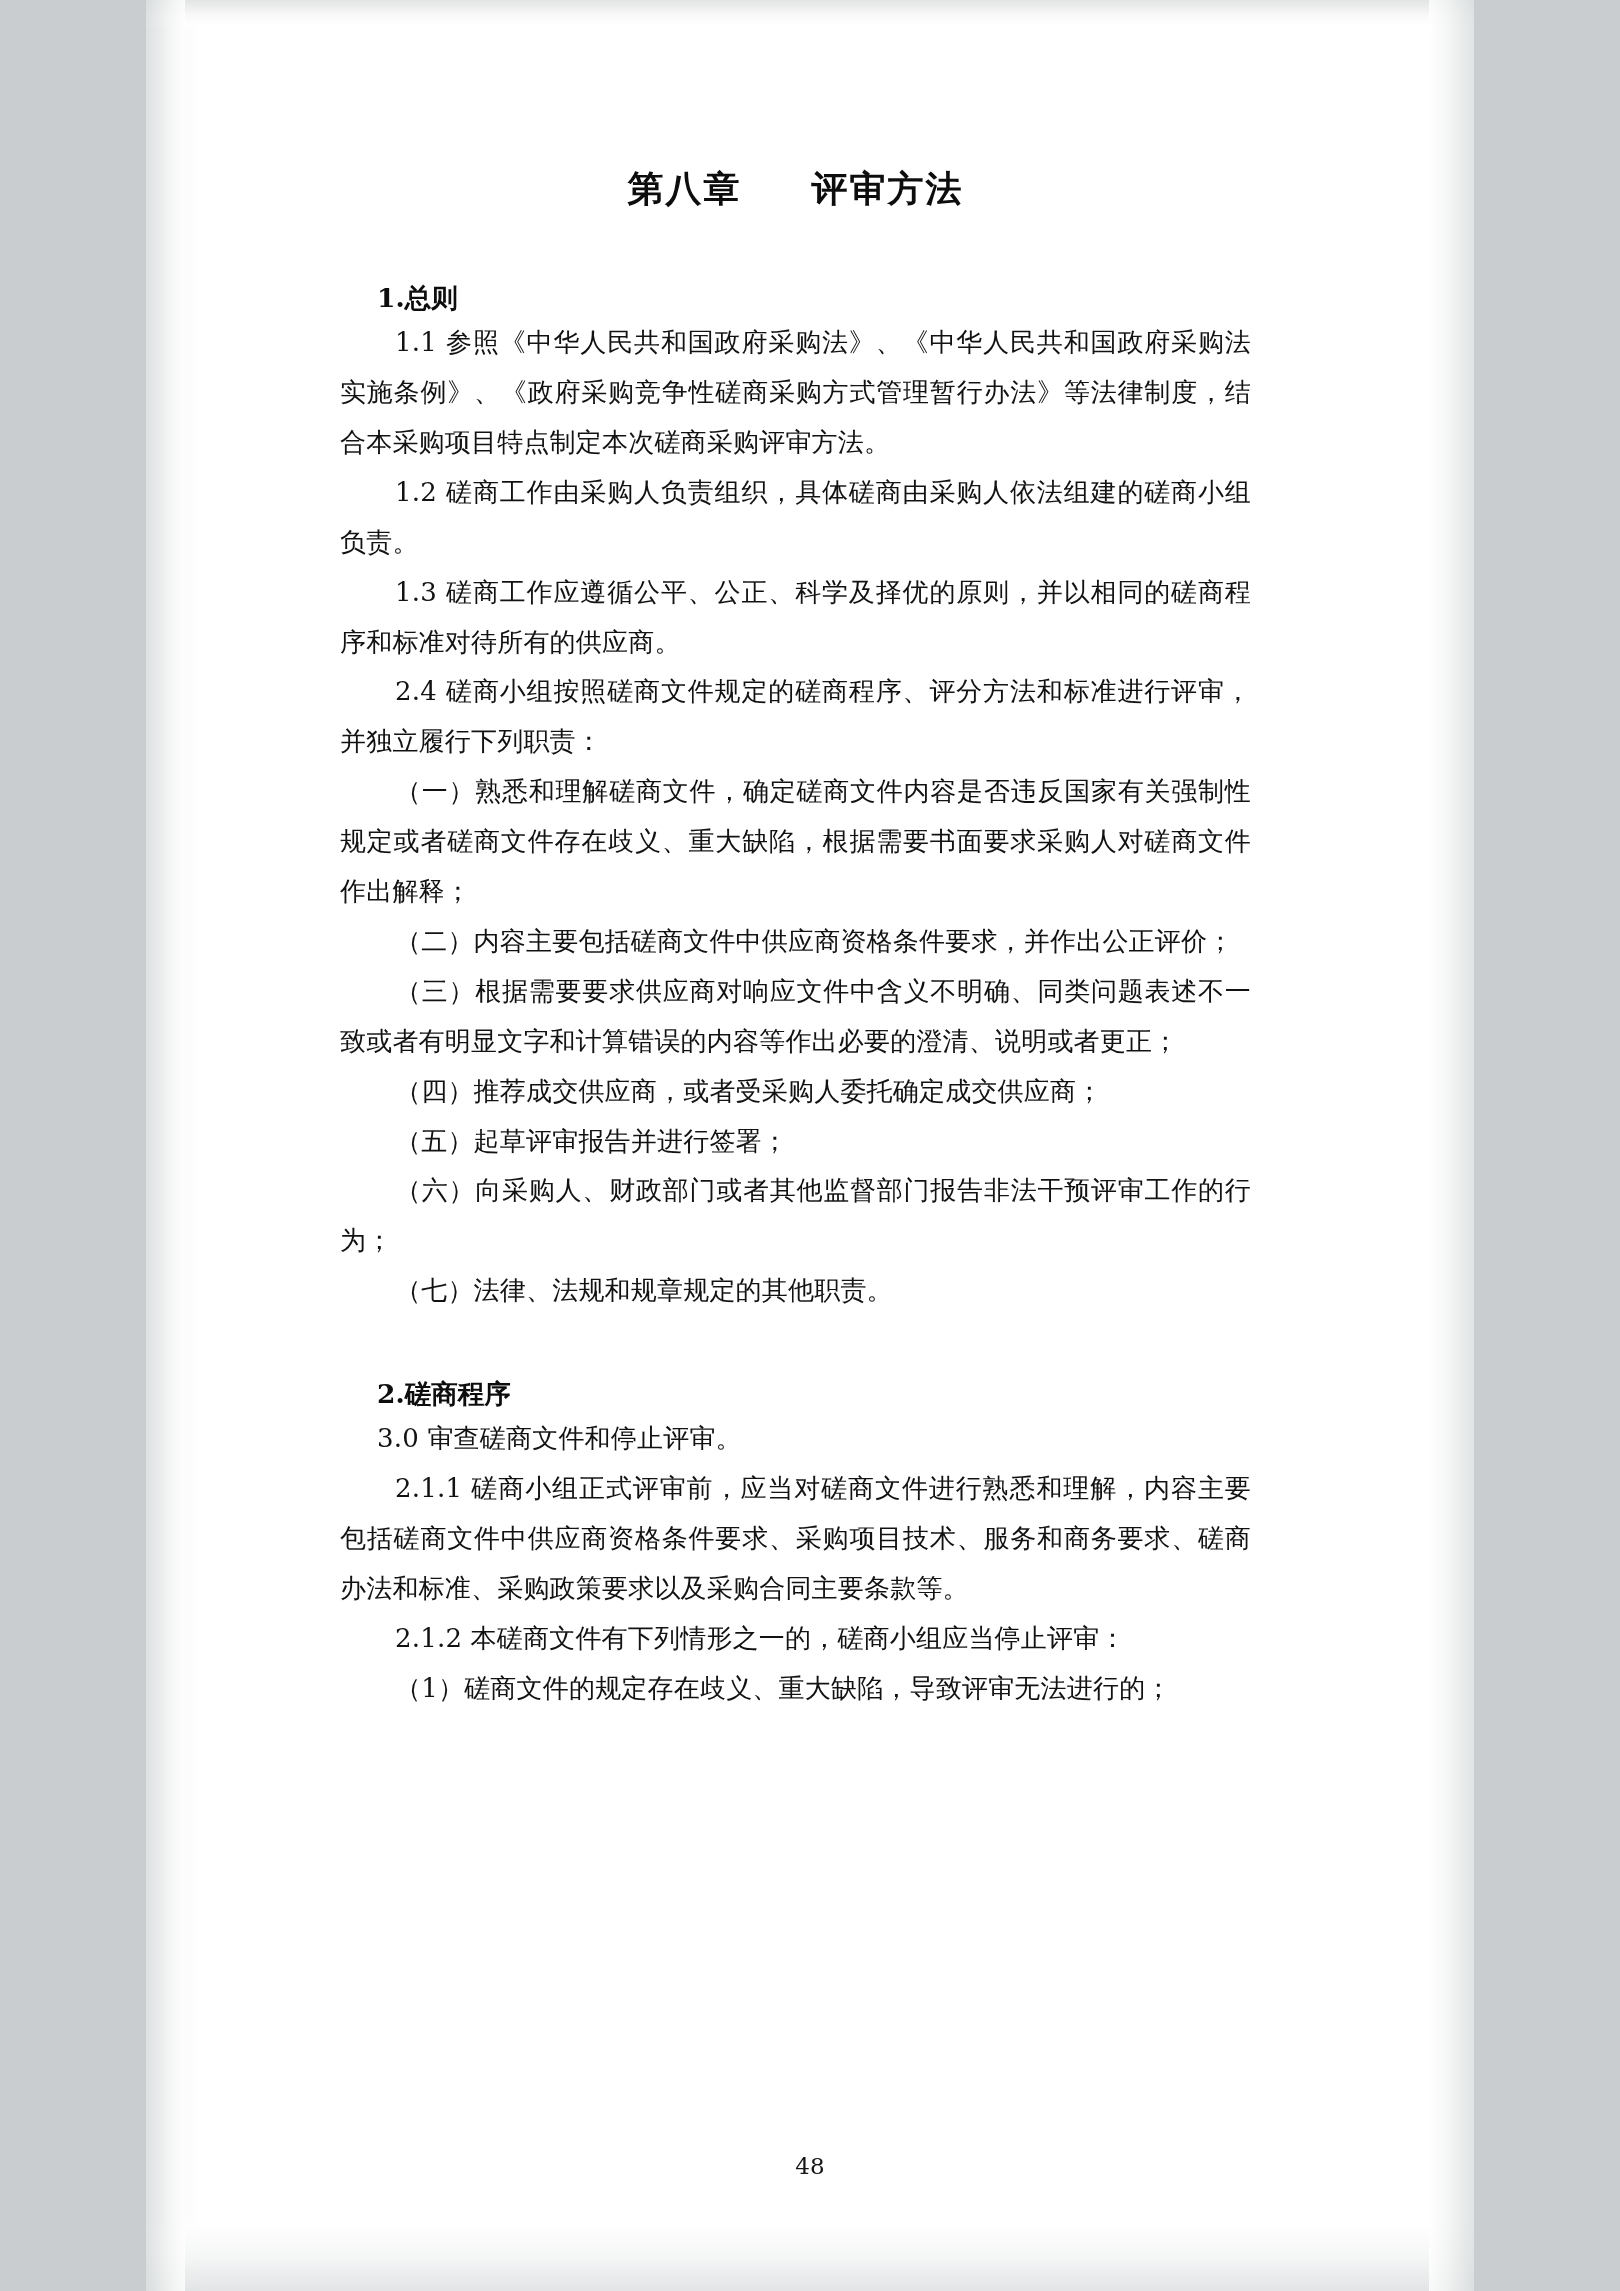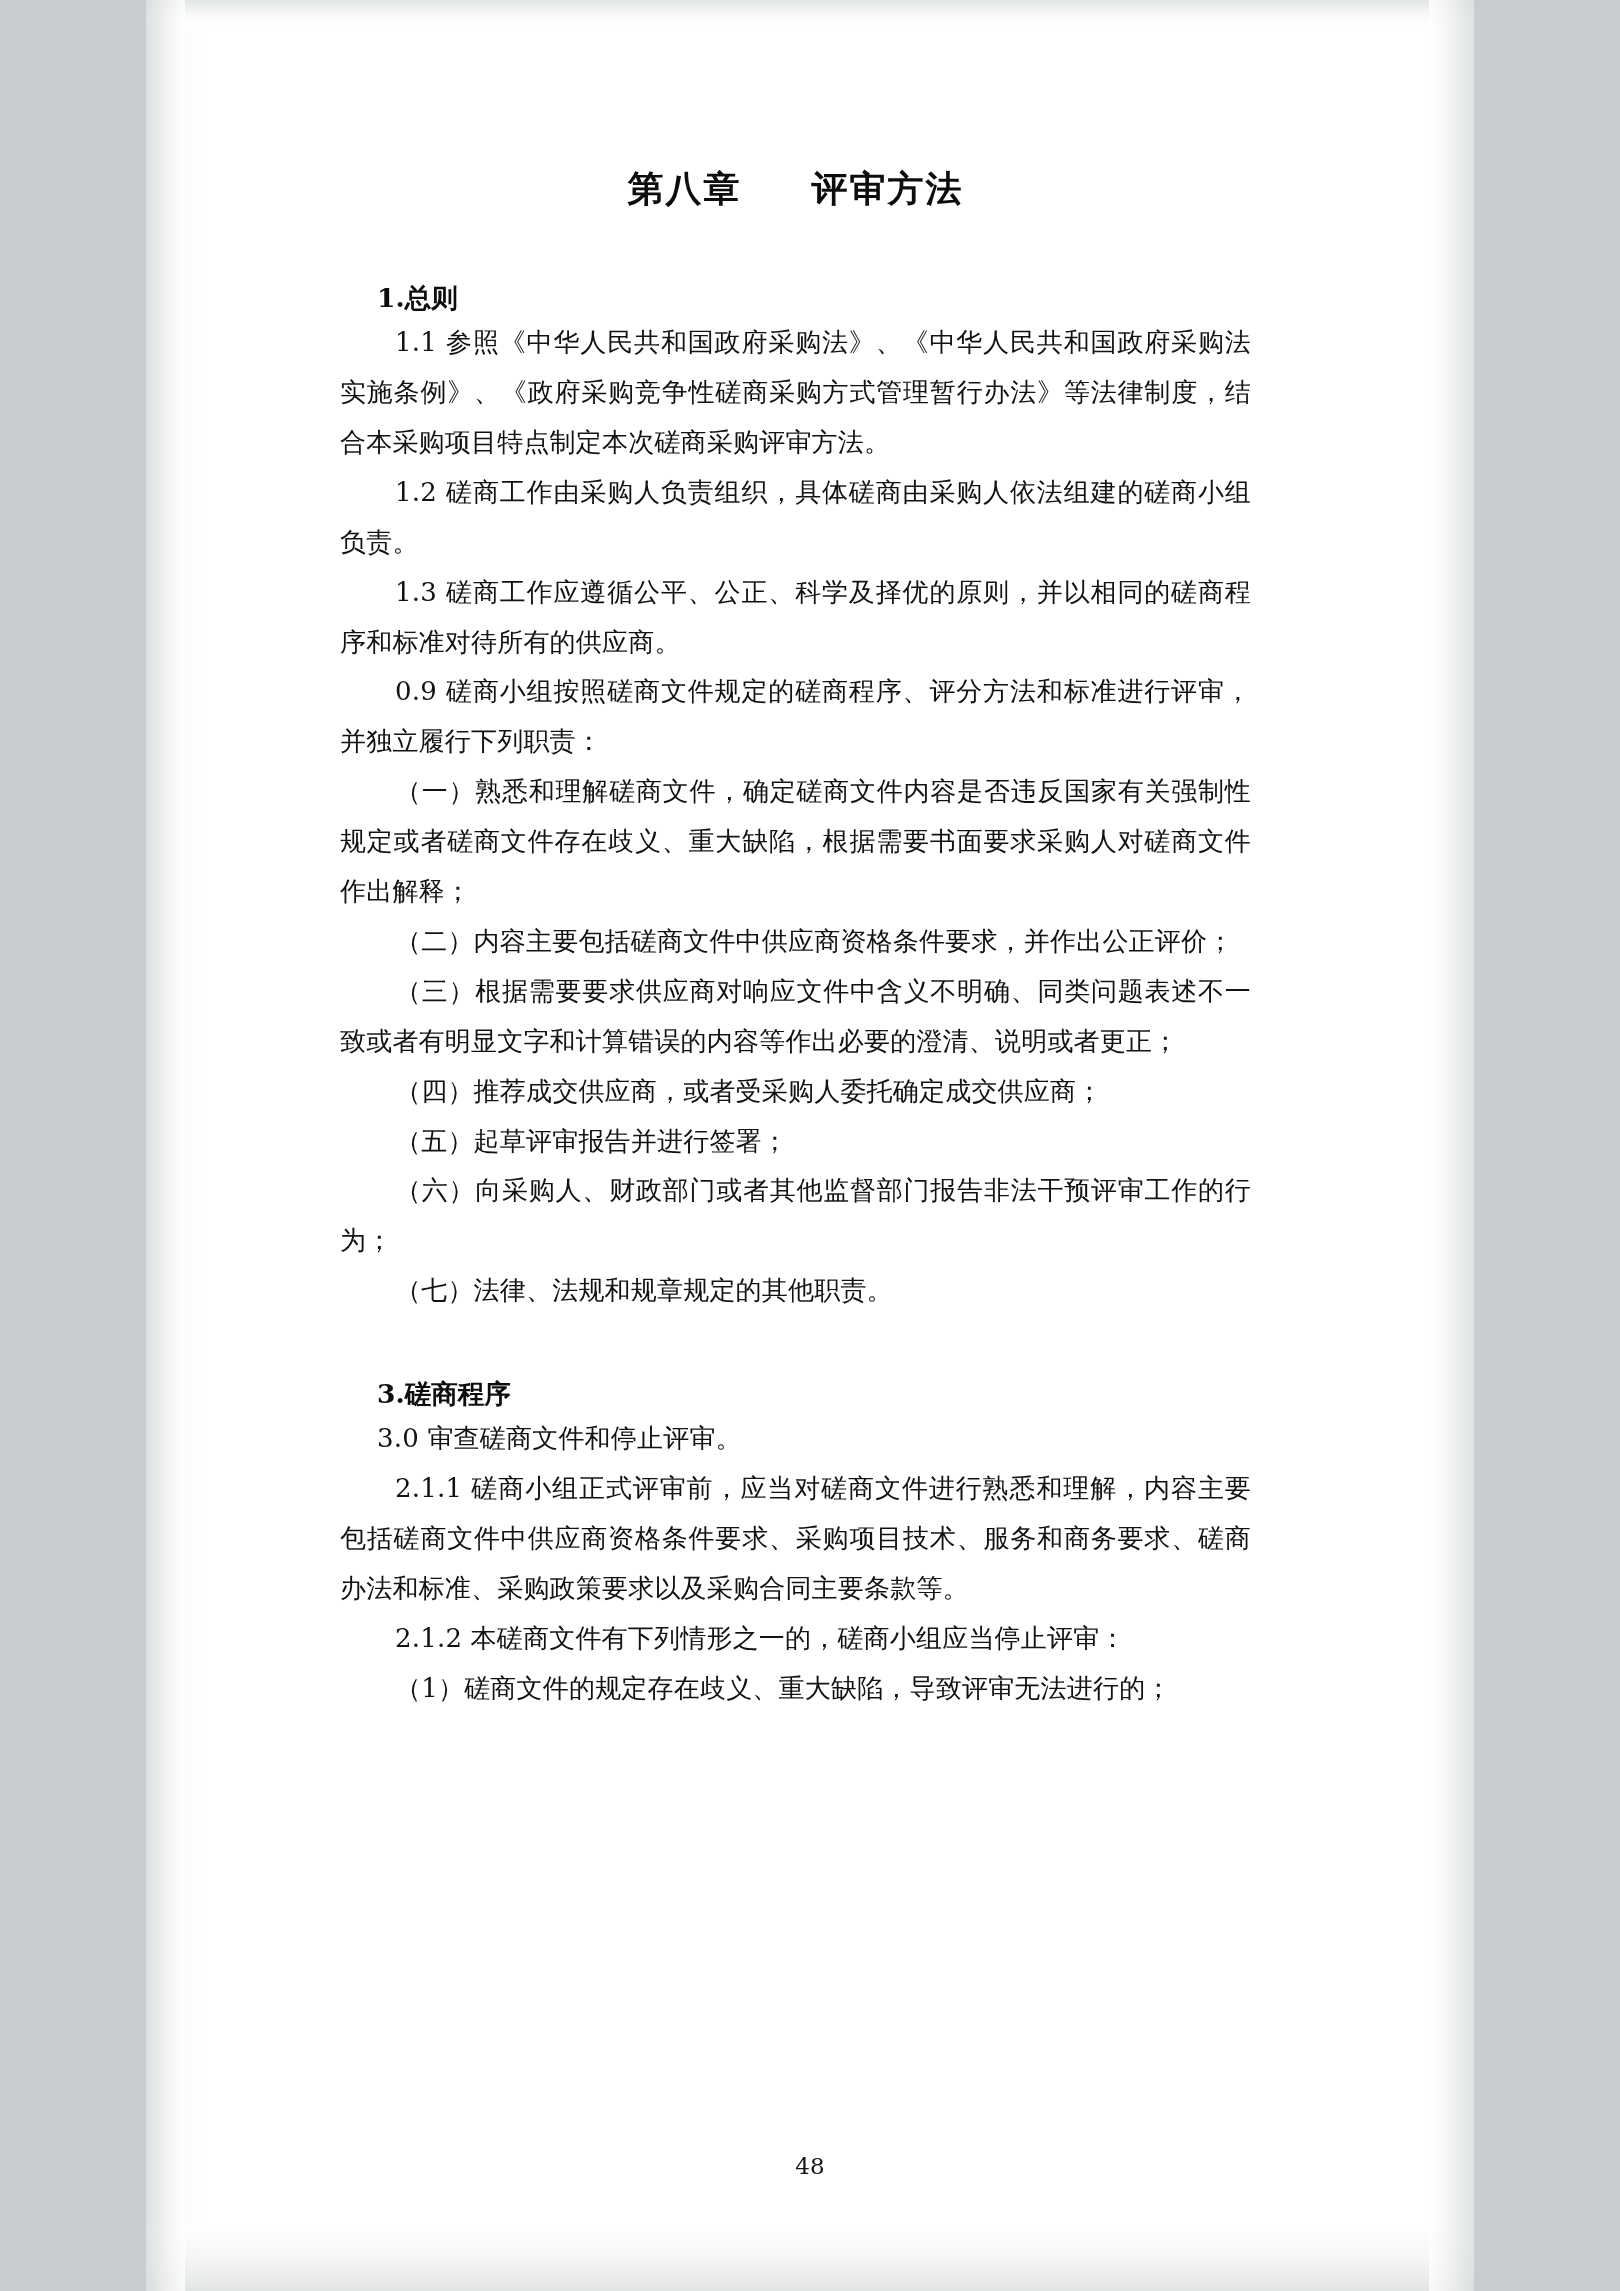--- a/index.html
+++ b/index.html
@@ -109,30 +109,30 @@
     <h1 class="doc-title">
       <span>第八章</span>
       <span class="gap"></span>
       <span>评审方法</span>
     </h1>
 
     <p class="section-heading s1-heading">1.总则</p>
     <p class="para">1.1 参照《中华人民共和国政府采购法》、《中华人民共和国政府采购法实施条例》、《政府采购竞争性磋商采购方式管理暂行办法》等法律制度，结合本采购项目特点制定本次磋商采购评审方法。</p>
     <p class="para">1.2 磋商工作由采购人负责组织，具体磋商由采购人依法组建的磋商小组负责。</p>
     <p class="para">1.3 磋商工作应遵循公平、公正、科学及择优的原则，并以相同的磋商程序和标准对待所有的供应商。</p>
-    <p class="para">0.9 磋商小组按照磋商文件规定的磋商程序、评分方法和标准进行评审，并独立履行下列职责：</p>
+    <p class="para">2.4 磋商小组按照磋商文件规定的磋商程序、评分方法和标准进行评审，并独立履行下列职责：</p>
     <p class="para">（一）熟悉和理解磋商文件，确定磋商文件内容是否违反国家有关强制性规定或者磋商文件存在歧义、重大缺陷，根据需要书面要求采购人对磋商文件作出解释；</p>
     <p class="para">（二）内容主要包括磋商文件中供应商资格条件要求，并作出公正评价；</p>
     <p class="para">（三）根据需要要求供应商对响应文件中含义不明确、同类问题表述不一致或者有明显文字和计算错误的内容等作出必要的澄清、说明或者更正；</p>
     <p class="para">（四）推荐成交供应商，或者受采购人委托确定成交供应商；</p>
     <p class="para">（五）起草评审报告并进行签署；</p>
     <p class="para">（六）向采购人、财政部门或者其他监督部门报告非法干预评审工作的行为；</p>
     <p class="para">（七）法律、法规和规章规定的其他职责。</p>
 
-    <p class="section-heading s2-heading">3.磋商程序</p>
+    <p class="section-heading s2-heading">2.磋商程序</p>
     <p class="para noindent">3.0 审查磋商文件和停止评审。</p>
     <p class="para">2.1.1 磋商小组正式评审前，应当对磋商文件进行熟悉和理解，内容主要包括磋商文件中供应商资格条件要求、采购项目技术、服务和商务要求、磋商办法和标准、采购政策要求以及采购合同主要条款等。</p>
     <p class="para">2.1.2 本磋商文件有下列情形之一的，磋商小组应当停止评审：</p>
     <p class="para">（1）磋商文件的规定存在歧义、重大缺陷，导致评审无法进行的；</p>
 
   </div>
 
   <div class="page-number">48</div>
 </div>
 

